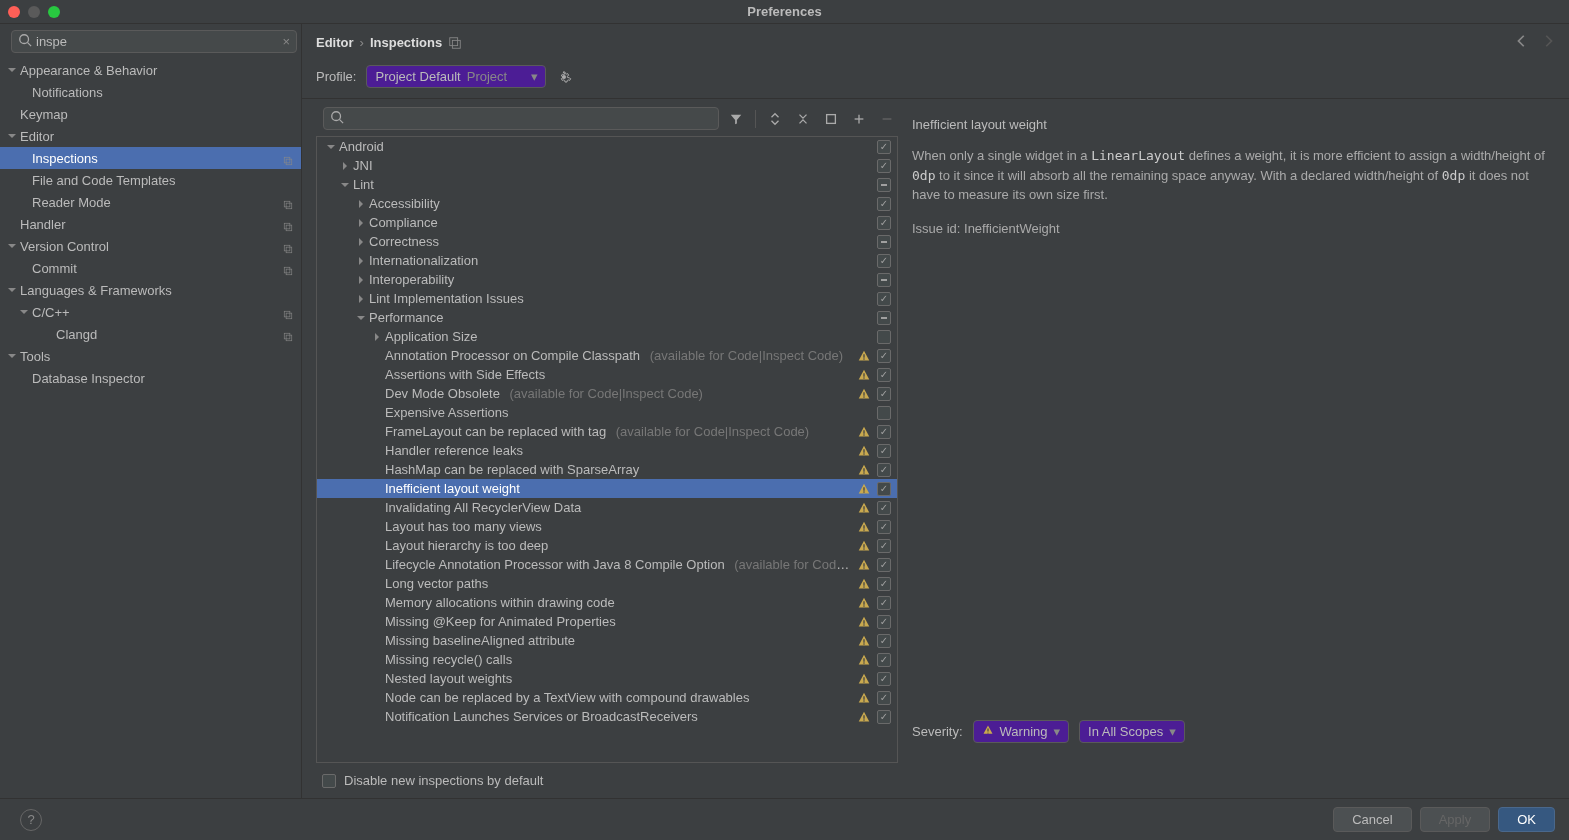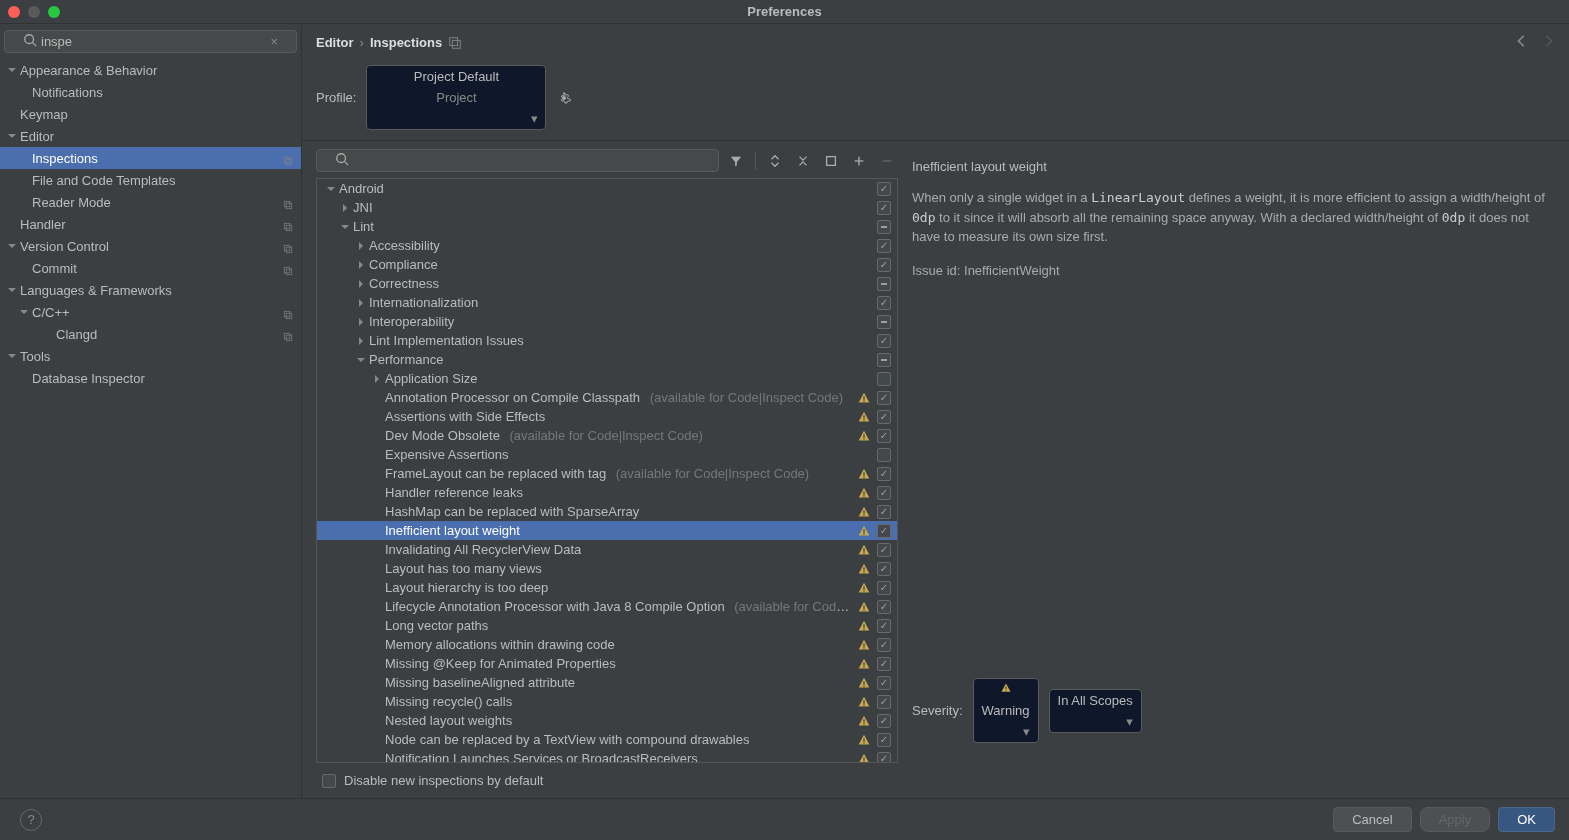--- a/index.html
+++ b/index.html
@@ -5,39 +5,39 @@
 * { margin:0; padding:0; box-sizing:border-box; font-family:-apple-system,BlinkMacSystemFont,"Segoe UI",sans-serif; font-size:13px; }
 body { background:#3c3f41; color:#bbb; width:1569px; height:840px; overflow:hidden; display:flex; flex-direction:column; }
 .titlebar { height:24px; background:#3c3f41; display:flex; align-items:center; padding:0 8px; position:relative; border-bottom:1px solid #323232;}
 .traffic { display:flex; gap:8px; }
 .tl { width:12px; height:12px; border-radius:50%; }
 .tl.red{background:#ff5f57;} .tl.yel{background:#5a5a5a;} .tl.grn{background:#28c840;}
 .titletext { position:absolute; left:50%; transform:translateX(-50%); color:#bbb; font-weight:bold; }
 .main { flex:1; display:flex; overflow:hidden; }
 .sidebar { width:302px; background:#3c3f41; border-right:1px solid #323232; display:flex; flex-direction:column;}
 .searchwrap { padding:6px 4px; }
-.search { display:flex; align-items:center; background:#45494a; border:1px solid #5a5a5a; border-radius:4px; padding:2px 18px; height:23px;}
+.search { display:flex; align-items:center; background:#45494a; border:1px solid #5a5a5a; border-radius:4px; padding:2px 6px; height:23px;margin-left:7px;}
 .search svg{width:14px;height:14px;color:#aaa;margin-right:4px;}
 .search input { flex:1; background:transparent; border:none; color:#bbb; outline:none; font-size:13px;}
 .clrx{color:#888;cursor:pointer;}
 .tree { flex:1; overflow:auto; }
 .treeitem { display:flex; align-items:center; height:22px; padding-right:8px; cursor:pointer;}
 .treeitem.sel{background:#4b6eaf;color:#fff;}
 .chev{width:16px;display:inline-flex;justify-content:center;color:#888;}
 .chev svg{width:10px;height:10px;}
 .cfgicon{width:10px;height:8px;display:inline-block;margin-left:auto;}
 .cfgicon svg{width:10px;height:10px;color:#888;}
 .ind0{padding-left:4px;} .ind1{padding-left:16px;} .ind2{padding-left:40px;}
 .content { flex:1; display:flex; flex-direction:column; overflow:hidden; }
 .bcr { padding:10px 14px; display:flex; align-items:center; gap:6px; color:#bbb; }
 .bcr b{color:#ddd;}
 .bcr .sep{color:#888;}
 .bcr .pop{width:14px;height:14px;color:#888;}
 .profile-row{display:flex;align-items:center;gap:10px;padding:4px 14px 10px 14px;border-bottom:1px solid #323232;}
-.combo{display:flex;align-items:center;background:#0f172a;border:1px solid #5a5a5a;border-radius:4px;padding:3px 8px;gap:6px;min-width:180px;flex-direction:column;}
+.combo{display:flex;align-items:center;background:#4c1d95;border:1px solid #5a5a5a;border-radius:4px;padding:3px 8px;gap:6px;min-width:180px;}
 .combo .dim{color:#888;}
 .combo .cv{color:#bbb;}
 .combo .cd{margin-left:auto;color:#888;}
 .gear{color:#aaa;width:16px;height:16px;}
 .insp-body{flex:1;display:flex;overflow:hidden;padding:8px 14px 0 14px;gap:14px;}
 .left-col{display:flex;flex-direction:column;flex:0 0 582px;overflow:hidden;}
 .toolbar{display:flex;align-items:center;gap:6px;margin-bottom:6px;}
 .toolbar .search{flex:1;}
 .tbtn{width:22px;height:22px;display:flex;align-items:center;justify-content:center;color:#aaa;border-radius:4px;cursor:pointer;}
 .tbtn svg{width:14px;height:14px;}
@@ -57,21 +57,21 @@
 .desc-title{margin-bottom:14px;color:#bbb;}
 .desc-p{line-height:1.5;color:#aaa;margin-bottom:14px;}
 .mono{font-family:Menlo,monospace;color:#ccc;}
 .sev-row{display:flex;align-items:center;gap:10px;margin-top:auto;padding:16px 0 20px 0;}
 .sev-row .combo{min-width:auto;}
 .footer-check{padding:10px 14px;display:flex;align-items:center;gap:8px;}
 .buttons{display:flex;justify-content:flex-end;gap:8px;padding:8px 14px;border-top:1px solid #323232;align-items:center;}
 .help{width:22px;height:22px;border-radius:50%;border:1px solid #666;color:#888;display:flex;align-items:center;justify-content:center;margin-right:auto;margin-left:6px;}
 .btn{padding:4px 18px;border-radius:4px;background:#4c5052;color:#bbb;border:1px solid #5a5a5a;cursor:pointer;}
 .btn.primary{background:#365880;border-color:#4a688c;color:#fff;}
-.btn.disabled{color:#666;border-radius:8px;}
+.btn.disabled{color:#666;}
 </style>
 </head>
 <body>
 
 <div class="titlebar">
   <div class="traffic">
     <div class="tl red"></div>
     <div class="tl yel"></div>
     <div class="tl grn"></div>
   </div>

